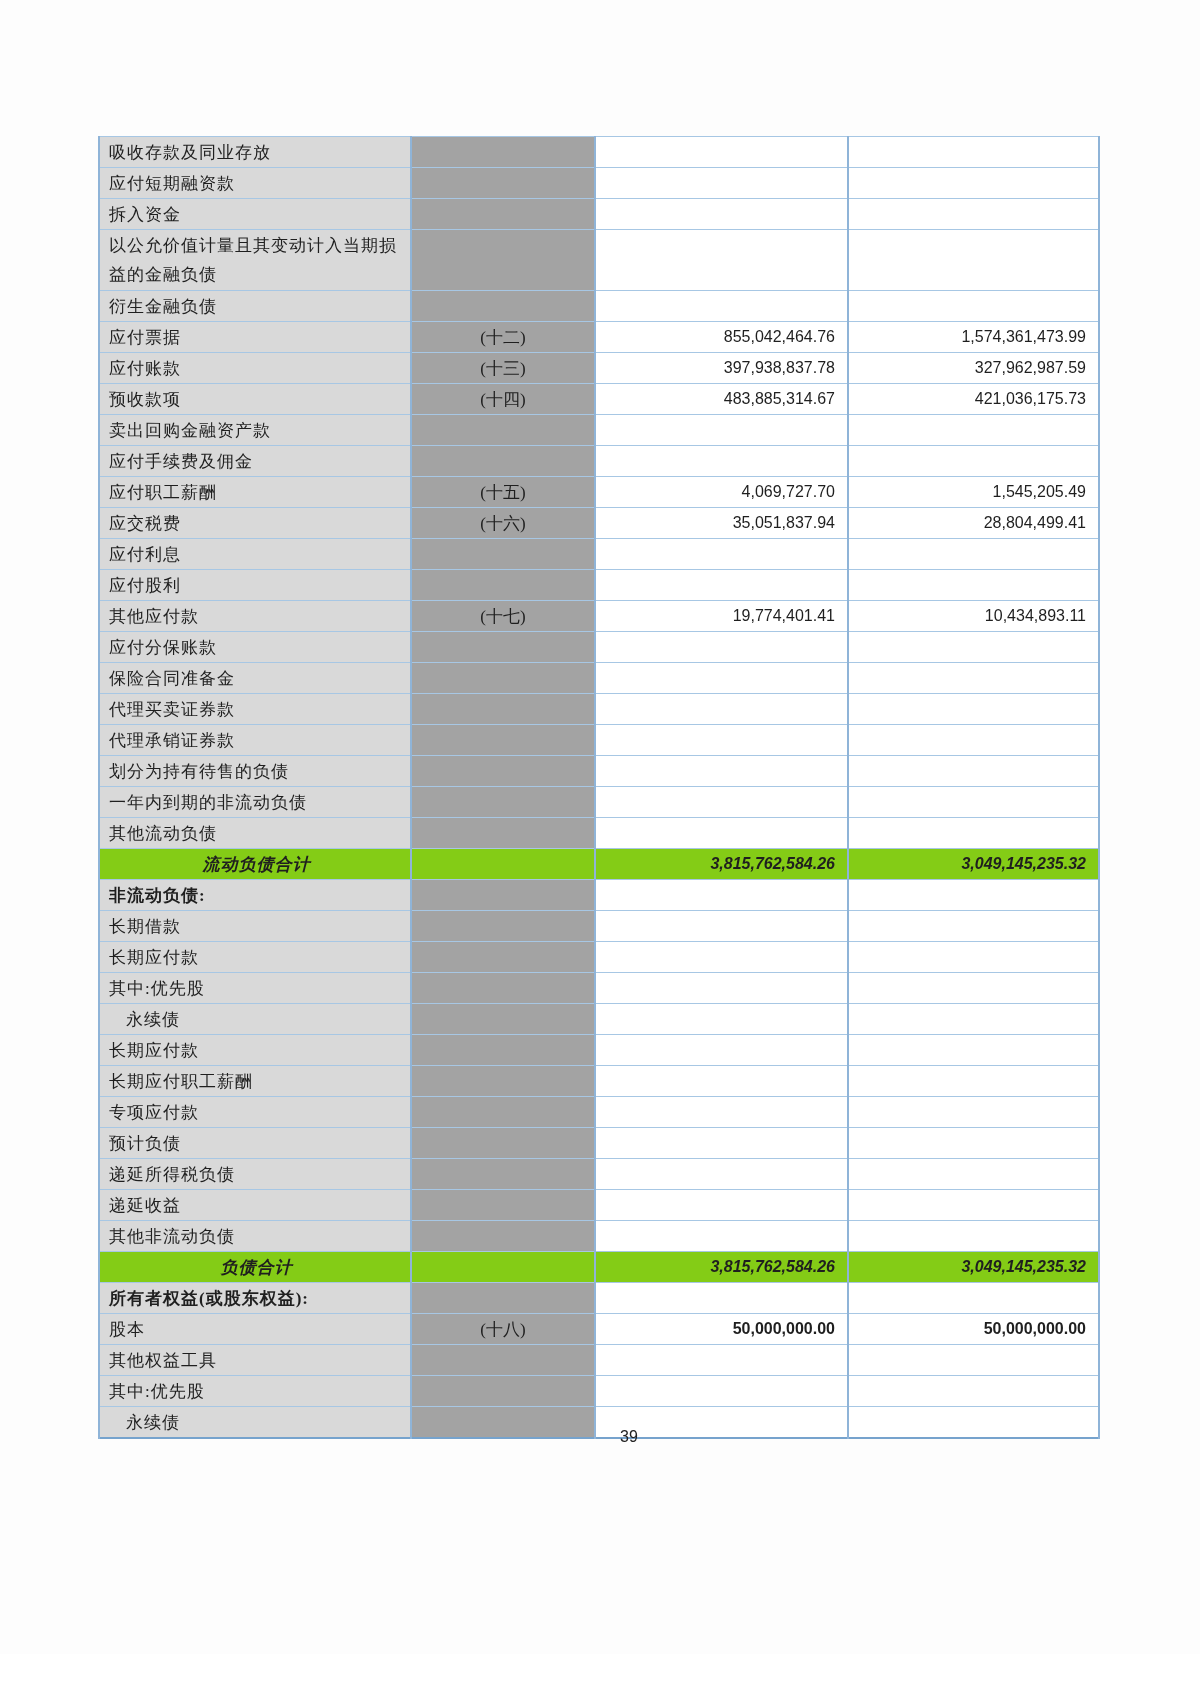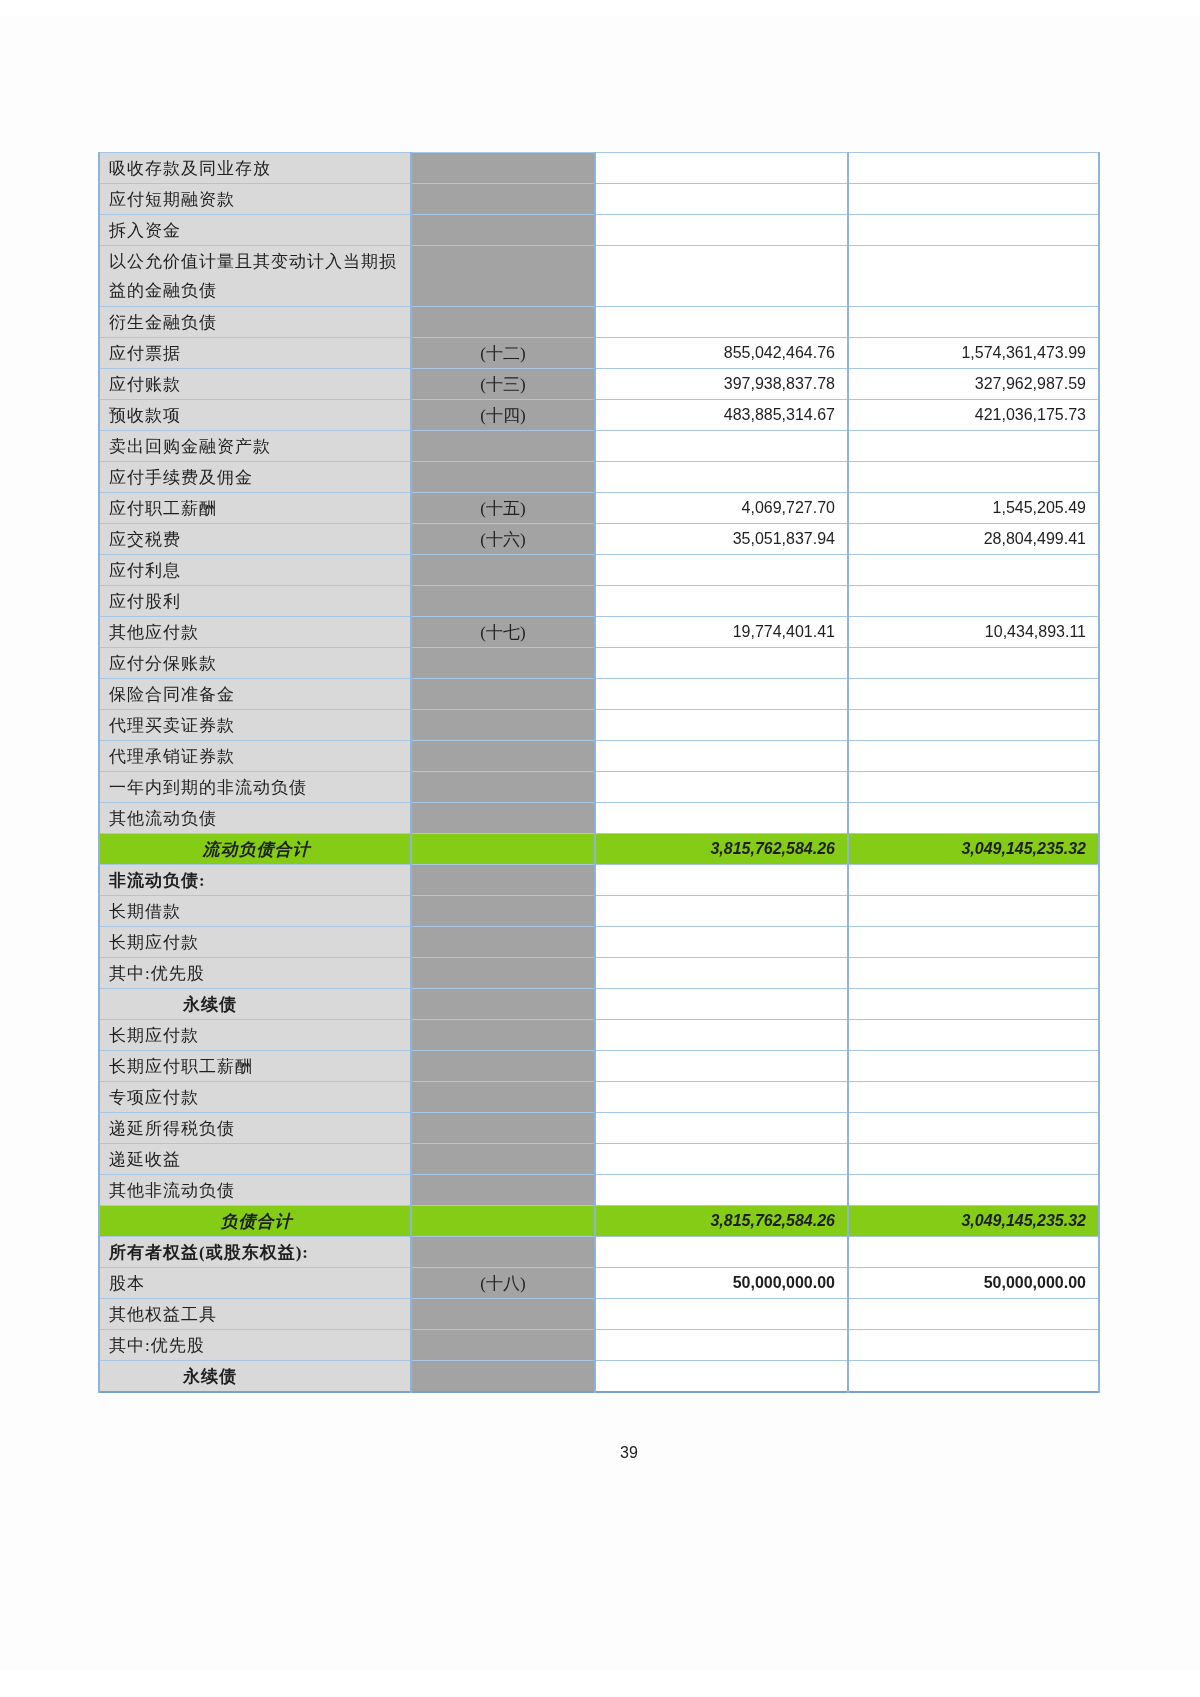--- a/index.html
+++ b/index.html
@@ -4,21 +4,20 @@
 <style>
   html, body { margin: 0; padding: 0; background: #ffffff; }
   .page {
     position: relative;
     width: 1200px;
     height: 1654px;
     background: #fdfdfd;
     font-family: "Liberation Serif", serif;
     color: #1f1f1f;
     overflow: hidden;
-    margin-top: 16px;
   }
   table.fin {
     position: absolute;
     left: 98px;
     top: 136px;
     width: 1000px;
     border-collapse: collapse;
     table-layout: fixed;
     border-bottom: 2px solid #76a3cd;
   }
@@ -50,21 +49,21 @@
     padding-right: 12px;
     font-family: "Liberation Sans", sans-serif;
     font-size: 16px;
     background: #ffffff;
   }
   tr.section .c-label { font-weight: bold; }
   tr.total td { background: #84cc16; font-style: italic; }
   tr.total .c-label { font-weight: bold; text-align: center; }
   tr.total .c-val { font-weight: bold; }
   tr.bold-vals .c-val { font-weight: bold; }
-  tr.indent .c-label { padding-left: 83px; font-weight: bold; }
+  tr.indent .c-label { padding-left: 26px; }
   .pageno {
     position: absolute;
     top: 1428px;
     left: 0;
     width: 1258px;
     text-align: center;
     font-family: "Liberation Sans", sans-serif;
     font-size: 16px;
     color: #222;
   }
@@ -190,20 +189,26 @@
     <td class="c-val"></td>
     <td class="c-val"></td>
   </tr>
         <tr>
     <td class="c-label">代理承销证券款</td>
     <td class="c-note"></td>
     <td class="c-val"></td>
     <td class="c-val"></td>
   </tr>
         <tr>
+    <td class="c-label">划分为持有待售的负债</td>
+    <td class="c-note"></td>
+    <td class="c-val"></td>
+    <td class="c-val"></td>
+  </tr>
+        <tr>
     <td class="c-label">一年内到期的非流动负债</td>
     <td class="c-note"></td>
     <td class="c-val"></td>
     <td class="c-val"></td>
   </tr>
         <tr>
     <td class="c-label">其他流动负债</td>
     <td class="c-note"></td>
     <td class="c-val"></td>
     <td class="c-val"></td>
@@ -251,20 +256,26 @@
     <td class="c-val"></td>
   </tr>
         <tr>
     <td class="c-label">长期应付职工薪酬</td>
     <td class="c-note"></td>
     <td class="c-val"></td>
     <td class="c-val"></td>
   </tr>
         <tr>
     <td class="c-label">专项应付款</td>
+    <td class="c-note"></td>
+    <td class="c-val"></td>
+    <td class="c-val"></td>
+  </tr>
+        <tr>
+    <td class="c-label">预计负债</td>
     <td class="c-note"></td>
     <td class="c-val"></td>
     <td class="c-val"></td>
   </tr>
         <tr>
     <td class="c-label">递延所得税负债</td>
     <td class="c-note"></td>
     <td class="c-val"></td>
     <td class="c-val"></td>
   </tr>

